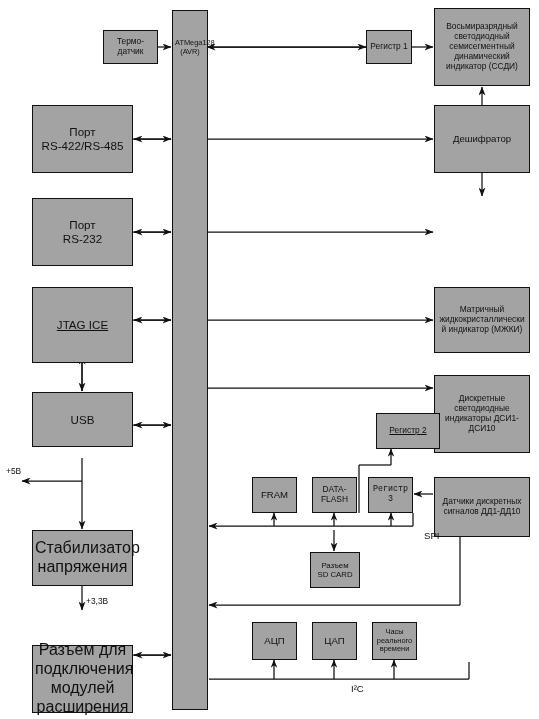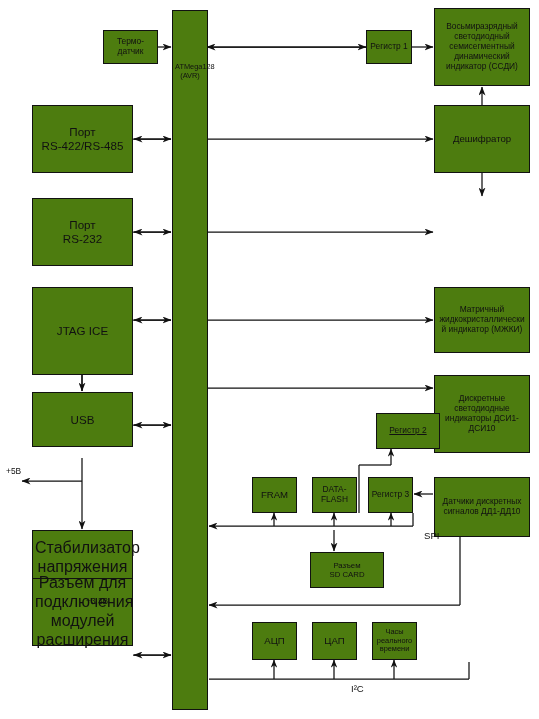--- a/index.html
+++ b/index.html
@@ -8,21 +8,21 @@
     position:relative;
     width:539px;height:719px;
     background:#ffffff;
     overflow:hidden;
   }
   svg#wires{position:absolute;left:0;top:0;width:539px;height:719px;}
   .box{
     position:absolute;
     box-sizing:border-box;
     border:1.6px solid #111;
-    background:#4d7c0f;
+    background:#a3a3a3;
     display:flex;align-items:center;justify-content:center;
     text-align:center;
     color:#111;
     line-height:1.18;
     padding:1px 2px;
     z-index:3;
   }
   .box span{display:block;width:100%;}
   .t7{font-size:7.4px;}
   .t75{font-size:7.8px;}
@@ -124,21 +124,21 @@
       <line x1="209" y1="679" x2="469" y2="679"></line>
       <line x1="469" y1="679" x2="469" y2="662"></line>
 
       <line x1="274" y1="679" x2="274" y2="660" marker-end="url(#ahs)"></line>
       <line x1="334" y1="679" x2="334" y2="660" marker-end="url(#ahs)"></line>
       <line x1="394" y1="679" x2="394" y2="660" marker-end="url(#ahs)"></line>
       <line x1="209" y1="679" x2="209" y2="679"></line>
     </g>
   </svg>
 
-  <div class="box mcu t7" style="left:172px;top:10px;width:36px;height:700px;align-items:flex-start;padding-top:52px;">
+  <div class="box mcu t7" style="left:172px;top:10px;width:36px;height:700px;align-items:flex-start;padding-top:28px;">
     <span>
       <span>ATMega128</span>
       <span>(AVR)</span>
     </span>
   </div>
 
   <div class="box t8" style="left:103px;top:30px;width:55px;height:34px;">
     <span>
       <span>Термо-</span>
       <span>датчик</span>
@@ -152,36 +152,36 @@
     </span>
   </div>
 
   <div class="box t11" style="left:32px;top:198px;width:101px;height:68px;">
     <span>
       <span>Порт</span>
       <span>RS-232</span>
     </span>
   </div>
 
-  <div class="box t11" style="left:32px;top:287px;width:101px;height:88px;">
+  <div class="box t11" style="left:32px;top:287px;width:101px;height:76px;text-decoration:underline;">
     <span>JTAG ICE</span>
   </div>
 
   <div class="box t11" style="left:32px;top:392px;width:101px;height:55px;">
     <span>USB</span>
   </div>
 
   <div class="box t10" style="left:32px;top:530px;width:101px;height:56px;">
     <span>
       <span>Стабилизатор</span>
       <span>напряжения</span>
     </span>
   </div>
 
-  <div class="box t10" style="left:32px;top:578px;width:101px;height:68px;">
+  <div class="box t10" style="left:32px;top:645px;width:101px;height:68px;">
     <span>
       <span>Разъем для</span>
       <span>подключения</span>
       <span>модулей</span>
       <span>расширения</span>
     </span>
   </div>
 
   <div class="box t8" style="left:366px;top:30px;width:46px;height:34px;">
     <span>Регистр 1</span>
@@ -216,21 +216,21 @@
       <span>светодиодные</span>
       <span>индикаторы ДСИ1-</span>
       <span>ДСИ10</span>
     </span>
   </div>
 
   <div class="box t8" style="left:376px;top:413px;width:64px;height:36px;text-decoration:underline;">
     <span>Регистр 2</span>
   </div>
 
-  <div class="box t8" style="left:368px;top:477px;width:45px;height:36px;">
+  <div class="box t8" style="left:368px;top:477px;width:45px;height:36px;font-family:Liberation Mono, monospace;">
     <span>Регистр 3</span>
   </div>
 
   <div class="box t8" style="left:434px;top:477px;width:96px;height:60px;">
     <span>
       <span>Датчики дискретных</span>
       <span>сигналов ДД1-ДД10</span>
     </span>
   </div>
 
@@ -238,21 +238,21 @@
     <span>FRAM</span>
   </div>
 
   <div class="box t8" style="left:312px;top:477px;width:45px;height:36px;">
     <span>
       <span>DATA-</span>
       <span>FLASH</span>
     </span>
   </div>
 
-  <div class="box t75" style="left:310px;top:552px;width:74px;height:36px;">
+  <div class="box t75" style="left:310px;top:552px;width:50px;height:36px;">
     <span>
       <span>Разъем</span>
       <span>SD CARD</span>
     </span>
   </div>
 
   <div class="box t9" style="left:252px;top:622px;width:45px;height:38px;">
     <span>АЦП</span>
   </div>
 

